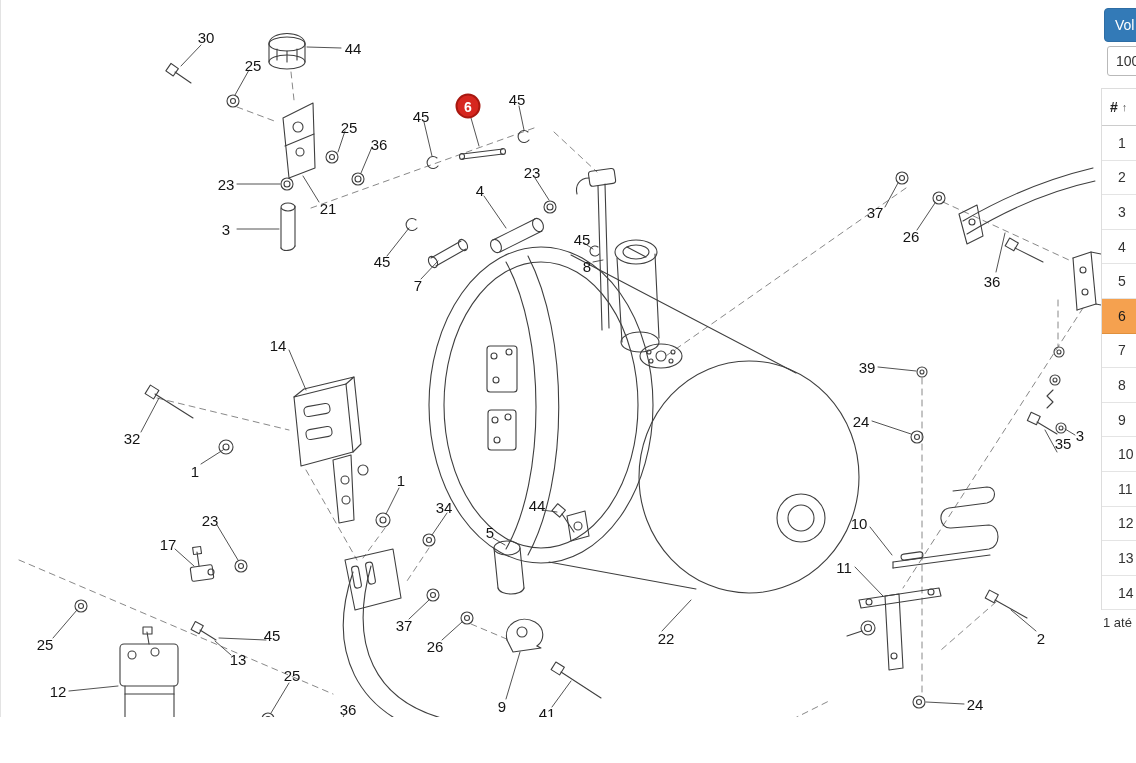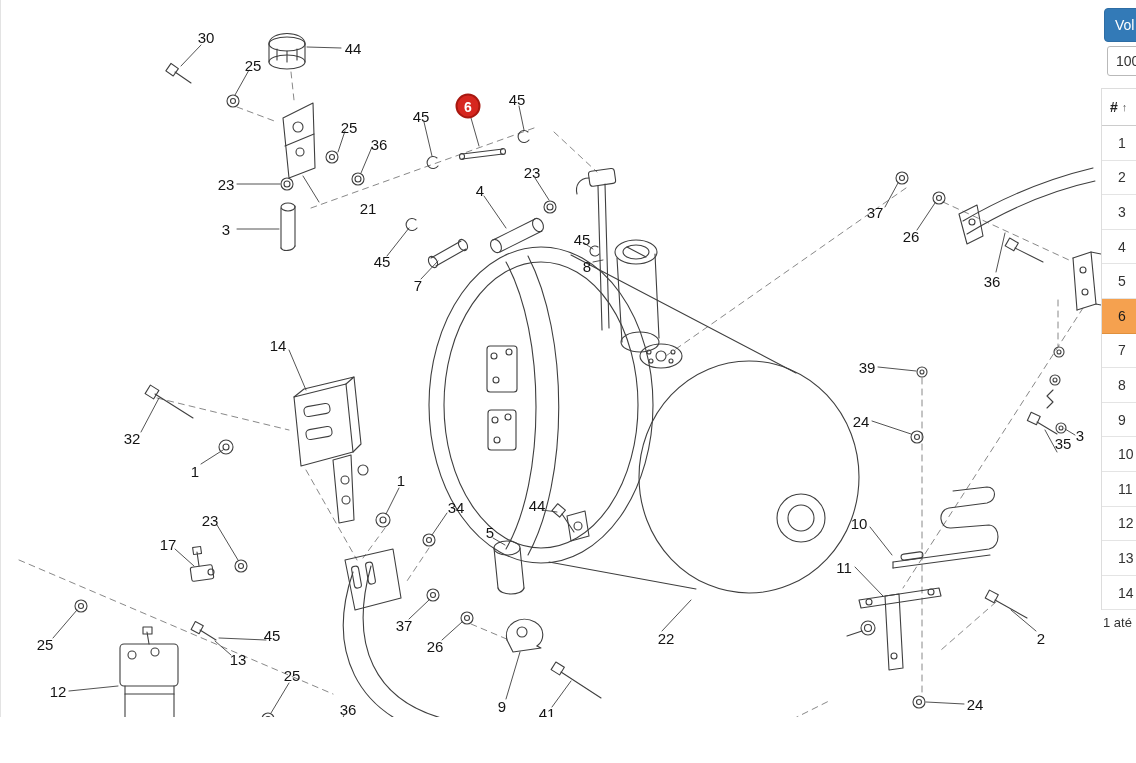--- a/index.html
+++ b/index.html
@@ -330,35 +330,35 @@
       <line class="lead" x1="1074" y1="435" x2="1064" y2="429"></line>
     </svg>
 
     <div class="callouts">
         <div class="callout" style="left: 205px; top: 37px;">30</div>
         <div class="callout" style="left: 252px; top: 65px;">25</div>
         <div class="callout" style="left: 352px; top: 48px;">44</div>
         <div class="callout" style="left: 348px; top: 127px;">25</div>
         <div class="callout" style="left: 378px; top: 144px;">36</div>
         <div class="callout" style="left: 225px; top: 184px;">23</div>
-        <div class="callout" style="left: 327px; top: 208px; margin-left: 40px;">21</div>
+        <div class="callout" style="left: 327px; top: 208px;">21</div>
         <div class="callout" style="left: 225px; top: 229px;">3</div>
         <div class="callout" style="left: 420px; top: 116px;">45</div>
         <div class="callout" style="left: 516px; top: 99px;">45</div>
         <div class="callout" style="left: 531px; top: 172px;">23</div>
         <div class="callout" style="left: 479px; top: 190px;">4</div>
         <div class="callout" style="left: 581px; top: 239px;">45</div>
         <div class="callout" style="left: 586px; top: 266px;">8</div>
         <div class="callout" style="left: 381px; top: 261px;">45</div>
         <div class="callout" style="left: 417px; top: 285px;">7</div>
         <div class="callout" style="left: 277px; top: 345px;">14</div>
         <div class="callout" style="left: 131px; top: 438px;">32</div>
         <div class="callout" style="left: 194px; top: 471px;">1</div>
         <div class="callout" style="left: 400px; top: 480px;">1</div>
-        <div class="callout" style="left: 443px; top: 507px; margin-left: 12px;">34</div>
+        <div class="callout" style="left: 443px; top: 507px;">34</div>
         <div class="callout" style="left: 209px; top: 520px;">23</div>
         <div class="callout" style="left: 167px; top: 544px;">17</div>
         <div class="callout" style="left: 489px; top: 532px;">5</div>
         <div class="callout" style="left: 536px; top: 505px;">44</div>
         <div class="callout" style="left: 271px; top: 635px;">45</div>
         <div class="callout" style="left: 237px; top: 659px;">13</div>
         <div class="callout" style="left: 57px; top: 691px;">12</div>
         <div class="callout" style="left: 44px; top: 644px;">25</div>
         <div class="callout" style="left: 291px; top: 675px;">25</div>
         <div class="callout" style="left: 347px; top: 709px;">36</div>

